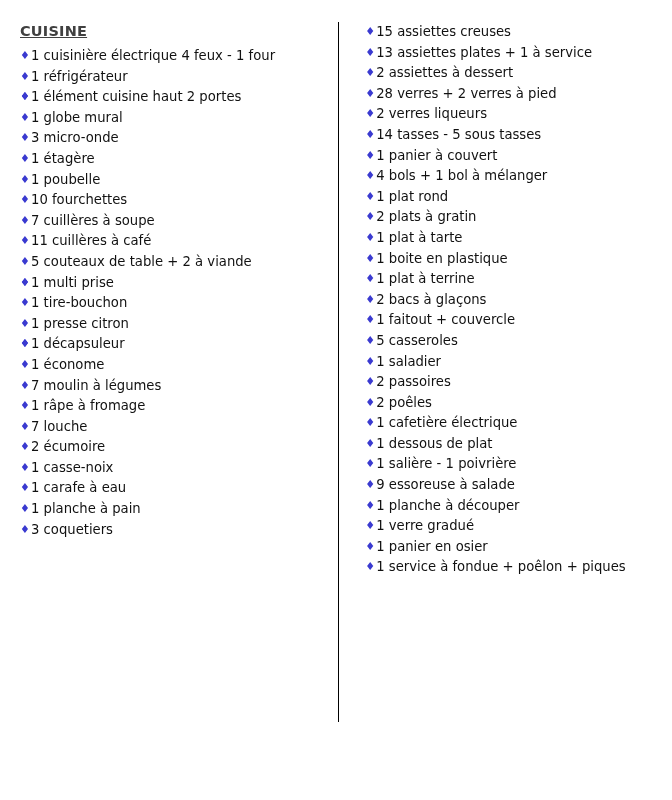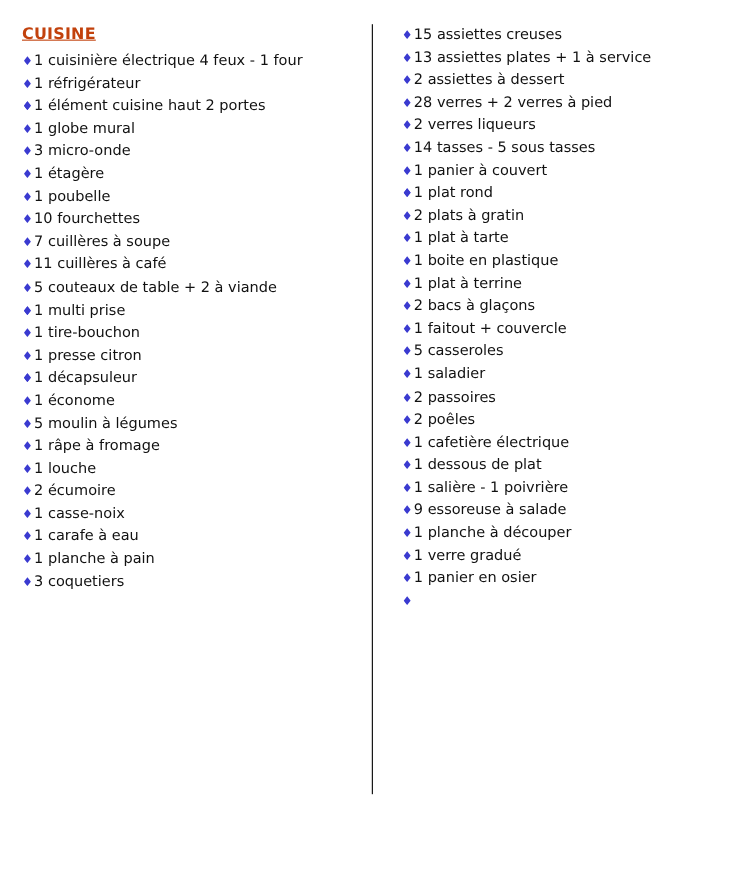--- a/index.html
+++ b/index.html
@@ -37,21 +37,21 @@
     width: 326px;
     padding-left: 26px;
   }
   .divider {
     width: 0;
     border-left: 1px solid #000000;
     height: 700px;
     margin: 0 0 0 0;
   }
   .section-title {
-    color: #c2410c;
+    color: #404040;
     font-weight: bold;
     font-size: 14.5px;
     letter-spacing: 0.2px;
     text-decoration: underline;
     margin: 0 0 6px 0;
     line-height: 18px;
   }
   ul.items {
     list-style: none;
     margin: 0;
@@ -95,59 +95,59 @@
         <li><span class="bullet">♦</span><span>7 cuillères à soupe</span></li>
         <li><span class="bullet">♦</span><span>11 cuillères à café</span></li>
         <li><span class="bullet">♦</span><span>5 couteaux de table + 2 à viande</span></li>
         <li><span class="bullet">♦</span></li>
         <li><span class="bullet">♦</span><span>1 multi prise</span></li>
         <li><span class="bullet">♦</span><span>1 tire-bouchon</span></li>
         <li><span class="bullet">♦</span><span>1 presse citron</span></li>
         <li><span class="bullet">♦</span></li>
         <li><span class="bullet">♦</span><span>1 décapsuleur</span></li>
         <li><span class="bullet">♦</span><span>1 économe</span></li>
-        <li><span class="bullet">♦</span><span>5 moulin à légumes</span></li>
+        <li><span class="bullet">♦</span><span>7 moulin à légumes</span></li>
         <li><span class="bullet">♦</span><span>1 râpe à fromage</span></li>
-        <li><span class="bullet">♦</span><span>1 louche</span></li>
+        <li><span class="bullet">♦</span><span>7 louche</span></li>
         <li><span class="bullet">♦</span><span>2 écumoire</span></li>
         <li><span class="bullet">♦</span><span>1 casse-noix</span></li>
         <li><span class="bullet">♦</span><span>1 carafe à eau</span></li>
         <li><span class="bullet">♦</span><span>1 planche à pain</span></li>
         <li><span class="bullet">♦</span><span>3 coquetiers</span></li>
       </ul>
     </div>
 
     <div class="divider"></div>
 
     <div class="col col-right">
       <ul class="items">
         <li><span class="bullet">♦</span><span>15 assiettes creuses</span></li>
         <li><span class="bullet">♦</span><span>13 assiettes plates + 1 à service</span></li>
         <li><span class="bullet">♦</span><span>2 assiettes à dessert</span></li>
         <li><span class="bullet">♦</span><span>28 verres + 2 verres à pied</span></li>
         <li><span class="bullet">♦</span><span>2 verres liqueurs</span></li>
         <li><span class="bullet">♦</span><span>14 tasses  -  5 sous tasses</span></li>
         <li><span class="bullet">♦</span><span>1 panier à couvert</span></li>
-        <li><span class="bullet">♦</span></li>
+        <li><span class="bullet">♦</span><span>4 bols + 1 bol à mélanger</span></li>
         <li><span class="bullet">♦</span><span>1 plat rond</span></li>
         <li><span class="bullet">♦</span><span>2 plats à gratin</span></li>
         <li><span class="bullet">♦</span><span>1 plat à tarte</span></li>
         <li><span class="bullet">♦</span><span>1 boite en plastique</span></li>
         <li><span class="bullet">♦</span><span>1 plat à terrine</span></li>
         <li><span class="bullet">♦</span><span>2 bacs à glaçons</span></li>
         <li><span class="bullet">♦</span><span>1 faitout + couvercle</span></li>
         <li><span class="bullet">♦</span><span>5 casseroles</span></li>
         <li><span class="bullet">♦</span><span>1 saladier</span></li>
         <li><span class="bullet">♦</span><span>2 passoires</span></li>
         <li><span class="bullet">♦</span><span>2 poêles</span></li>
         <li><span class="bullet">♦</span><span>1 cafetière électrique</span></li>
         <li><span class="bullet">♦</span><span>1 dessous de plat</span></li>
         <li><span class="bullet">♦</span><span>1 salière  -  1 poivrière</span></li>
         <li><span class="bullet">♦</span><span>9 essoreuse à salade</span></li>
         <li><span class="bullet">♦</span><span>1 planche à découper</span></li>
         <li><span class="bullet">♦</span><span>1 verre gradué</span></li>
         <li><span class="bullet">♦</span><span>1 panier en osier</span></li>
-        <li><span class="bullet">♦</span></li>
+        <li><span class="bullet">♦</span><span>1 service à fondue + poêlon + piques</span></li>
       </ul>
     </div>
 
   </div>
 </div>
 
 </body></html>

